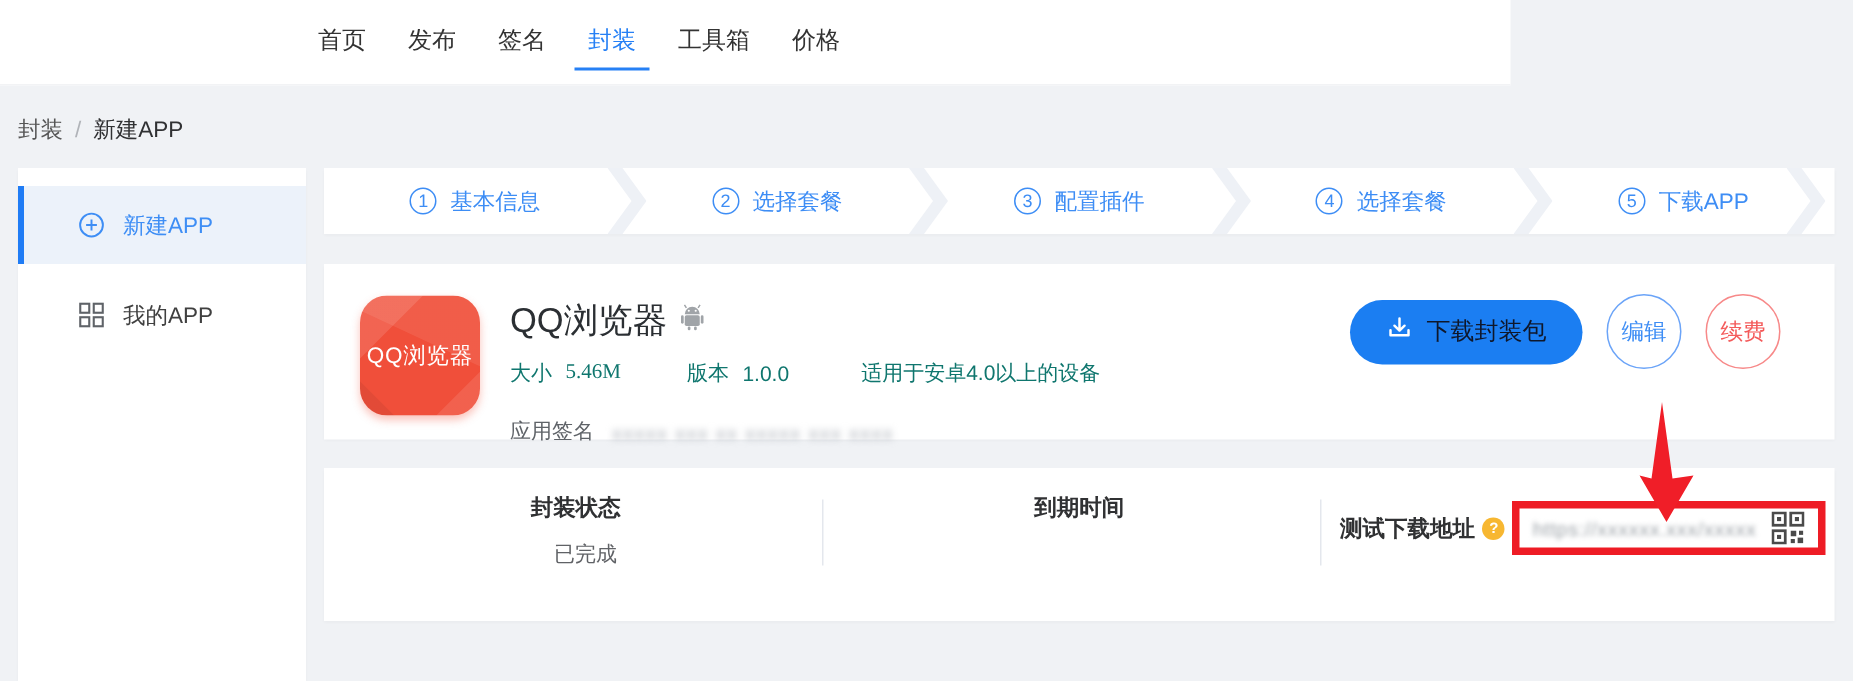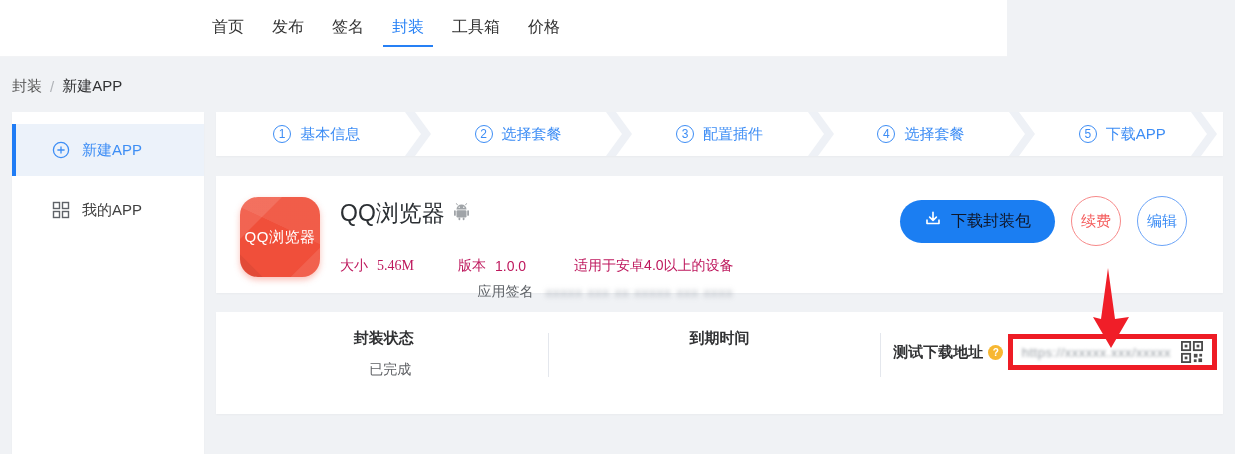--- a/index.html
+++ b/index.html
@@ -77,24 +77,24 @@
       linear-gradient(45deg, rgba(0,0,0,.06) 14%, transparent 14.5%),
       linear-gradient(205deg, rgba(255,255,255,.08) 40%, transparent 40.5%),
       #f04f3a;
     color:#fff; font-size:15px; display:flex; align-items:center;
     justify-content:center; letter-spacing:.5px;
     box-shadow:0 3px 6px rgba(240,79,58,.35);
   }
   .app-info { margin-left:20px; padding-top:1px; }
   .app-title-row { display:flex; align-items:center; gap:8px; }
   .app-title { font-size:23px; font-weight:500; color:#2b2f33; }
-  .meta-row { margin-top:28px; font-size:14px; color:#be185d; display:flex; align-items:center; }
+  .meta-row { margin-top:11px; font-size:14px; color:#0f766e; display:flex; align-items:center; }
   .meta-row .lbl { margin-right:9px; }
   .gap44 { margin-right:44px;font-family:Liberation Serif, serif; } .gap48 { margin-right:48px; }
-  .sig-row { margin-top:8px; font-size:14px; color:#5f6368; display:flex; align-items:center;justify-content:flex-end; }
+  .sig-row { margin-top:21px; font-size:14px; color:#5f6368; display:flex; align-items:center; }
   .blur-strip {
     margin-left:12px; font-size:13px; color:#a9aeb6; filter:blur(2.4px);
     letter-spacing:1px; user-select:none; white-space:nowrap;
   }
   .card-actions {
     position:absolute; right:36px; top:19px; display:flex; gap:16px;
     align-items:center; height:52px;
   }
   .btn-download {
     height:43px; padding:16px 24px; border:none; border-radius:22px;
@@ -260,22 +260,22 @@
       <div class="card-actions">
         <button class="btn-download">
           <span>
             <svg width="18" height="18" viewBox="0 0 24 24" fill="none" stroke="#fff" stroke-width="2.2" stroke-linecap="round" stroke-linejoin="round">
               <path d="M12 3v10M7.5 9.5 12 13.8 16.5 9.5"></path>
                 <path d="M4 13.5V18h16v-4.5"></path>
             </svg>
           </span>
           <span>下载封装包</span>
         </button>
+        <button class="btn-circle btn-edit">编辑</button>
         <button class="btn-circle btn-renew">续费</button>
-        <button class="btn-circle btn-edit">编辑</button>
       </div>
     </section>
 
     <section class="status-card">
       <div class="v-divider" style="left:332px"></div>
       <div class="v-divider" style="left:664px"></div>
 
       <div class="status-col">
         <div class="status-header">封装状态</div>
         <div class="status-value">已完成</div>

